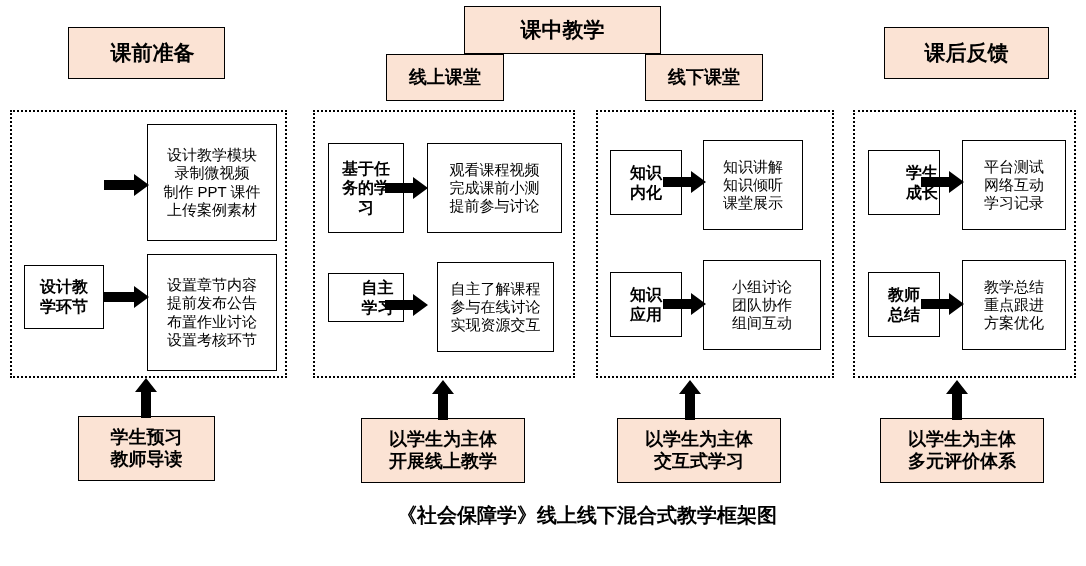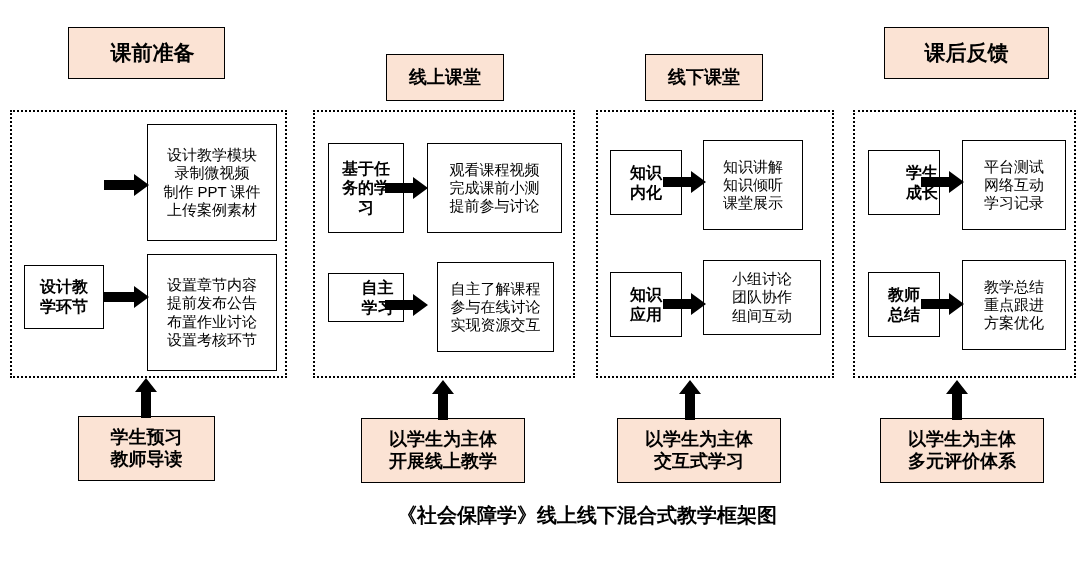--- a/index.html
+++ b/index.html
@@ -74,20 +74,21 @@
     overflow: visible;
   }
 </style>
 </head>
 <body>
 
 <div id="canvas">
 
   <div class="box peach title-big" style="left:68px; top:27px; width:157px; height:52px;padding-left:12px;">课前准备</div>
 
+  <div class="box peach title-big" style="left:464px; top:6px; width:197px; height:48px;">课中教学</div>
 
   <div class="box peach title-mid" style="left:386px; top:54px; width:118px; height:47px;">线上课堂</div>
 
   <div class="box peach title-mid" style="left:645px; top:54px; width:118px; height:47px;">线下课堂</div>
 
   <div class="box peach title-big" style="left:884px; top:27px; width:165px; height:52px;">课后反馈</div>
 
   <div class="dashed-group" style="left:10px; top:110px; width:277px; height:268px;"></div>
 
   <div class="box plain body-txt" style="left:147px; top:124px; width:130px; height:117px;">设计教学模块
@@ -161,21 +162,21 @@
 知识倾听
 课堂展示</div>
   <div class="arrow" style="left:663px; top:169px;">
     <svg width="44" height="26" viewBox="0 0 44 26">
       <path d="M0 8 H28 V2 L43 13 L28 24 V18 H0 Z" fill="#000000"></path>
     </svg>
   </div>
 
   <div class="box plain label-bold" style="left:610px; top:272px; width:72px; height:65px;">知识
 应用</div>
-  <div class="box plain body-txt" style="left:703px; top:260px; width:118px; height:75px;">小组讨论
+  <div class="box plain body-txt" style="left:703px; top:260px; width:118px; height:90px;">小组讨论
 团队协作
 组间互动</div>
   <div class="arrow" style="left:663px; top:291px;">
     <svg width="44" height="26" viewBox="0 0 44 26">
       <path d="M0 8 H28 V2 L43 13 L28 24 V18 H0 Z" fill="#000000"></path>
     </svg>
   </div>
 
   <div class="box peach title-mid" style="left:617px; top:418px; width:164px; height:65px;">以学生为主体
 交互式学习</div>

